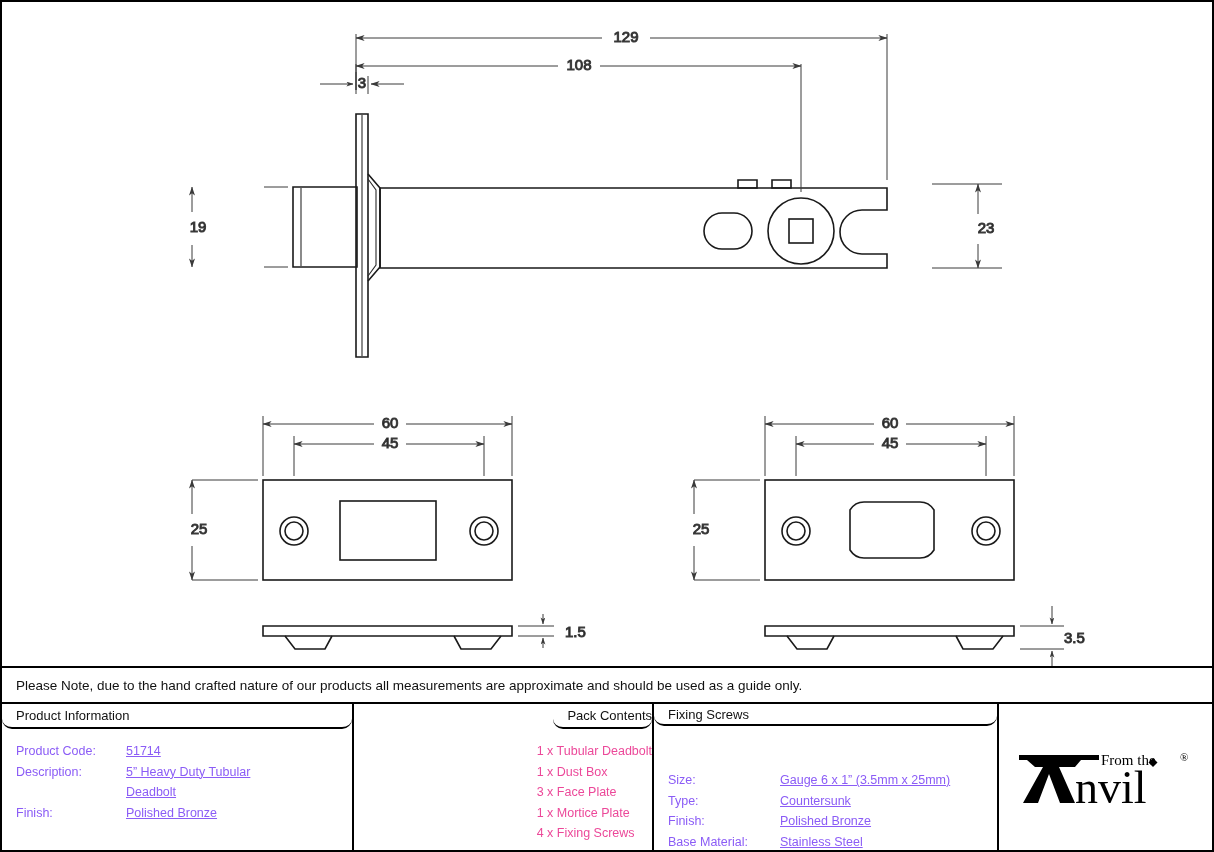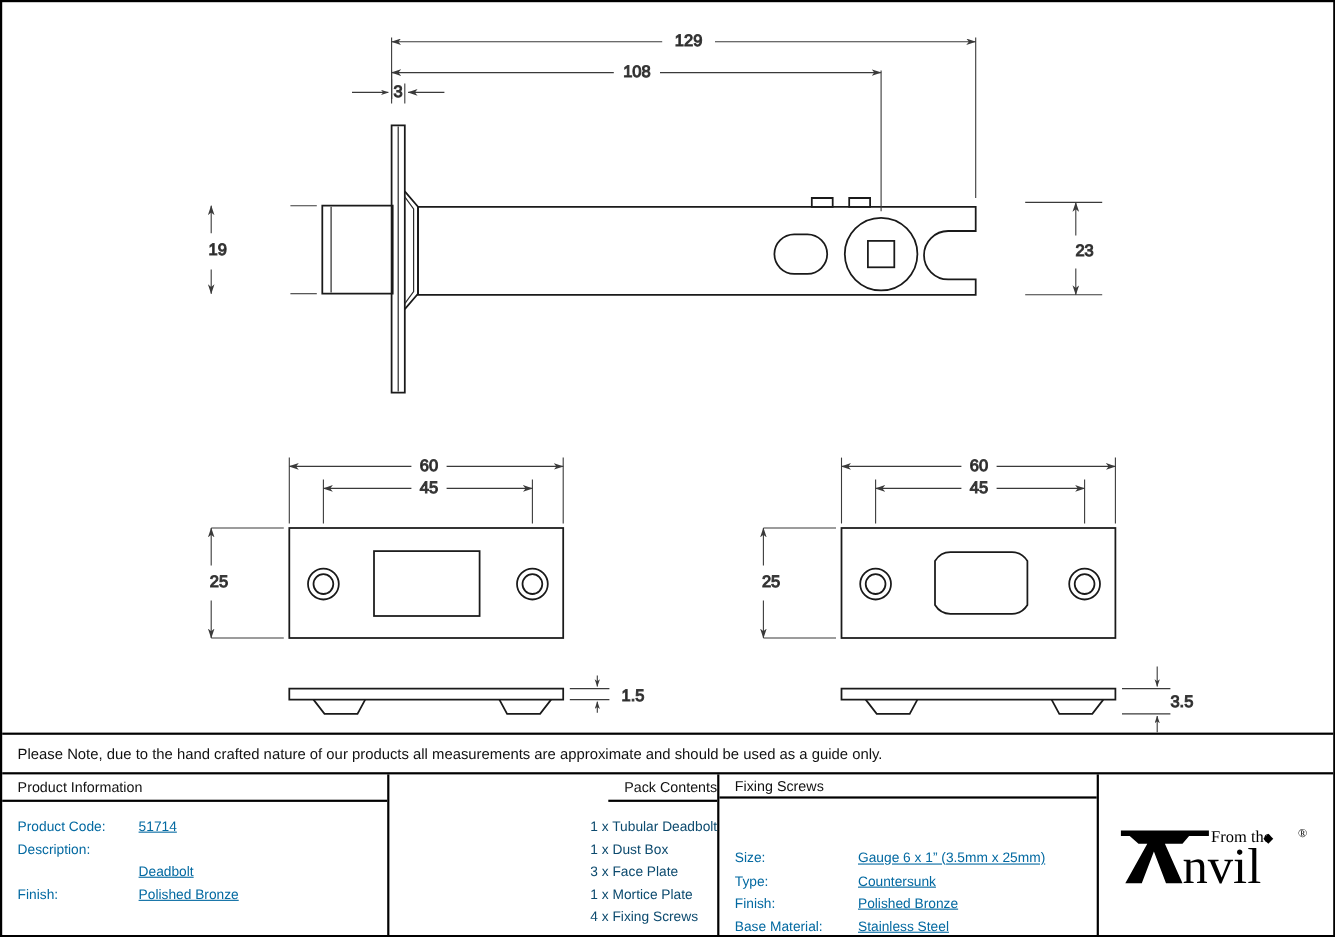--- a/index.html
+++ b/index.html
@@ -53,31 +53,31 @@
   .col-a{width:352px;}
   .col-b{width:300px;align-items:flex-end;}
   .col-c{width:345px;gap:32px;}
   .col-d{width:213px;}
   .thead{
     box-sizing:border-box;
     height:25px;
     border-bottom:2px solid #000;
     display:flex;align-items:center;
     padding-left:14px;
-    font-size:13px;color:#111;
+    font-size:13px;color:#111;border-radius:10px;
   }
   .tbody{
     box-sizing:border-box;
     flex:1;padding:12px 0 0 14px;
   }
-  .kv{display:flex;font-size:12.5px;line-height:20.5px;color:#0369a1;}
+  .kv{display:flex;font-size:12.5px;line-height:20.5px;color:#8b5cf6;}
   .kv .k{width:110px;flex:none;}
   .kv .v{flex:1;text-decoration:underline;}
   .kv-wide .k{width:112px;}
-  .plain{font-size:12.5px;line-height:20.5px;color:#0c4a6e;}
+  .plain{font-size:12.5px;line-height:20.5px;color:#ec4899;}
   .logo-cell{
     flex:1;display:flex;align-items:center;justify-content:center;
   }
   .logo-svg{width:186px;height:74px;display:block;}
 </style>
 </head>
 <body>
 
 <div id="sheet">
 
@@ -283,20 +283,21 @@
 
       <div class="tcol col-a">
         <div class="thead">Product Information</div>
         <div class="tbody">
           <div class="kv">
             <span class="k">Product Code:</span>
             <span class="v">51714</span>
           </div>
           <div class="kv">
             <span class="k">Description:</span>
+            <span class="v">5” Heavy Duty Tubular</span>
           </div>
           <div class="kv">
             <span class="k"></span>
             <span class="v">Deadbolt</span>
           </div>
           <div class="kv">
             <span class="k">Finish:</span>
             <span class="v">Polished Bronze</span>
           </div>
         </div>

